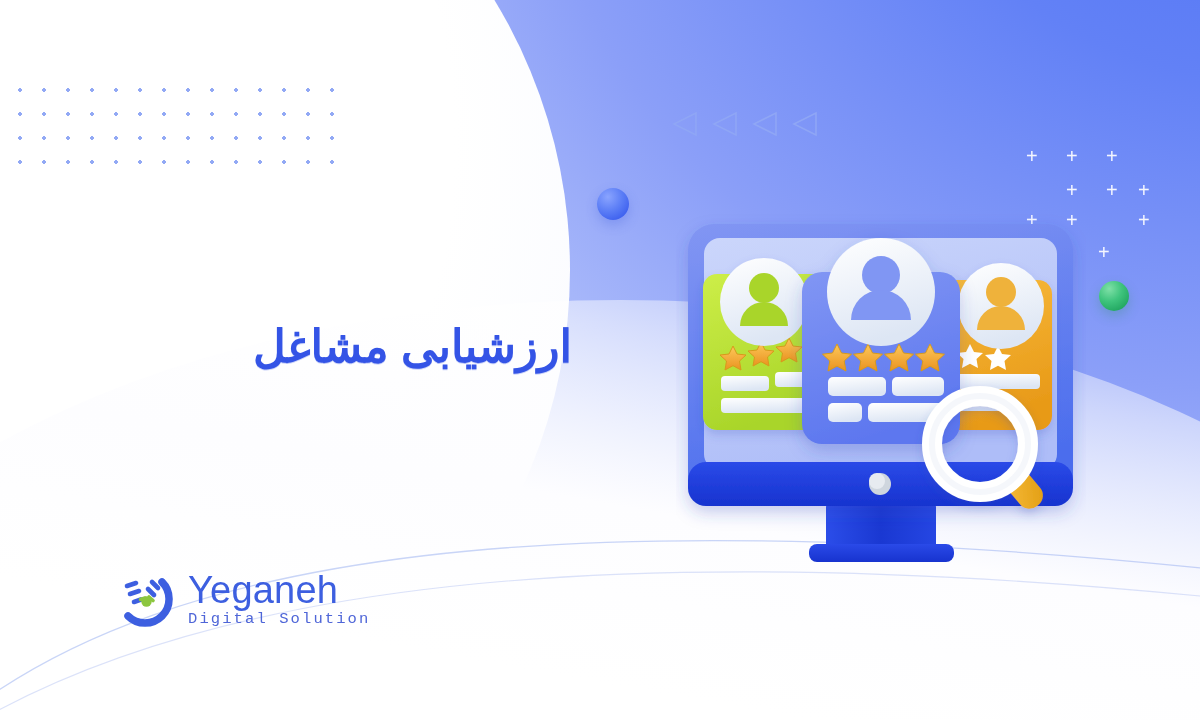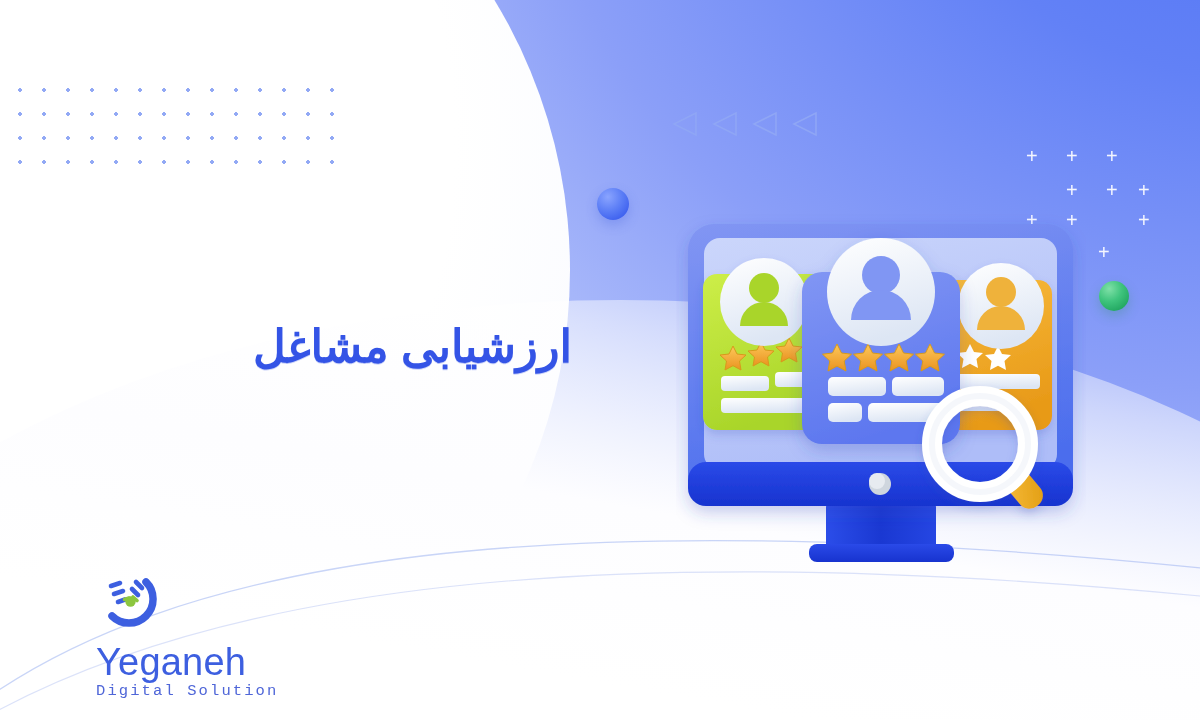--- a/index.html
+++ b/index.html
@@ -95,22 +95,22 @@
     font-size:45px;
     line-height:1.30;
     letter-spacing:-.2px;
     text-shadow:0 1px 0 rgba(52,84,230,.25);
     margin-top:40px;
   }
   .headline .l2{display:block;}
 
   
   .logo{
-    position:absolute;left:96px;top:566px;
-    display:flex;gap:10px;flex-direction:column;
+    position:absolute;left:112px;top:566px;
+    display:flex;align-items:center;gap:10px;
   }
   .logo-mark{width:66px;height:66px;flex:0 0 66px;}
   .logo-text{display:flex;flex-direction:column;justify-content:center;}
   .logo-name{
     color:#3d5fe0;font-size:38px;line-height:40px;font-weight:400;
     font-family:"Liberation Sans",sans-serif;letter-spacing:.2px;
   }
   .logo-tag{
     color:#4f66d8;font-size:15.5px;line-height:18px;letter-spacing:2.1px;
     font-family:"Liberation Mono",monospace;margin-top:0;

